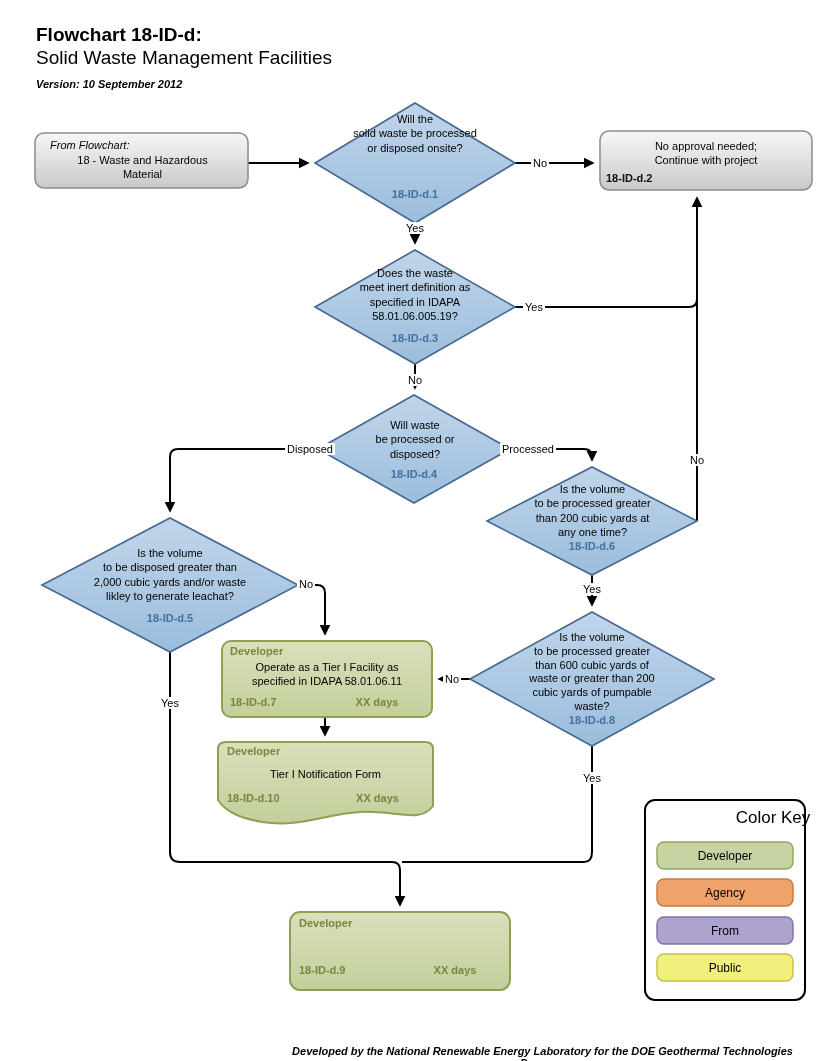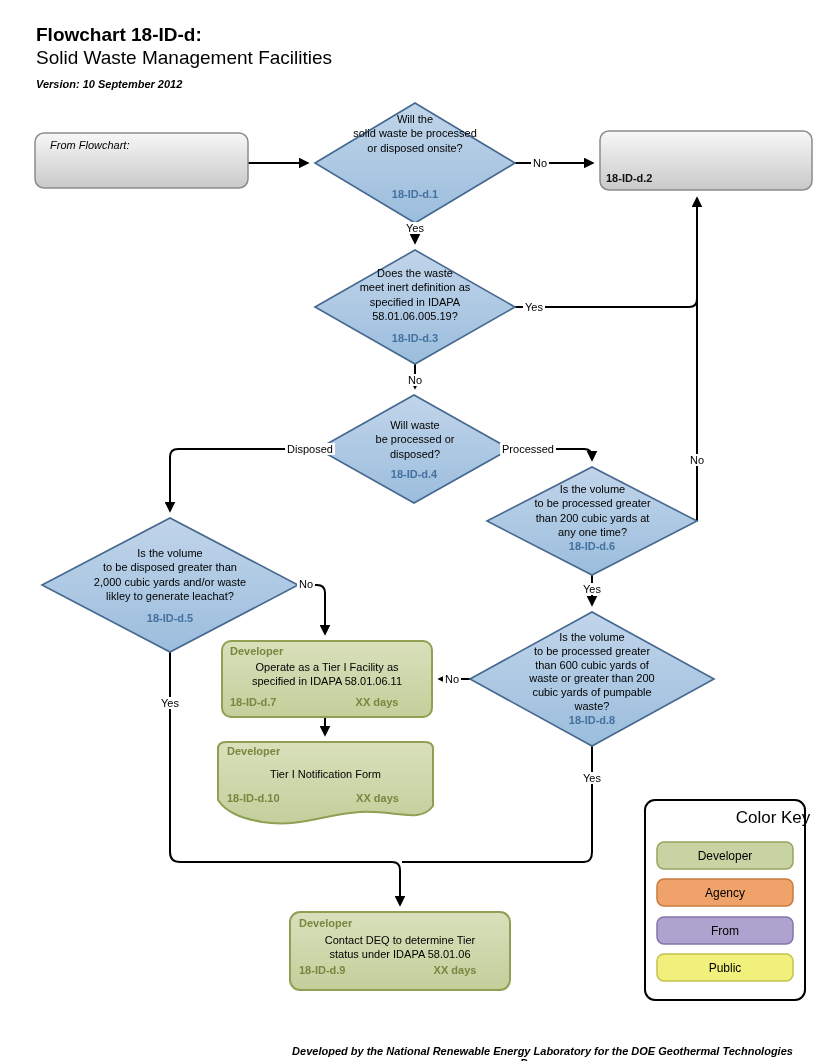--- a/index.html
+++ b/index.html
@@ -85,26 +85,30 @@
     <rect x="657" y="879" width="136" height="27" rx="7" stroke="#c97b3e" stroke-width="1.5" fill="#f0a26b"></rect>
     <rect x="657" y="917" width="136" height="27" rx="7" stroke="#8476ab" stroke-width="1.5" fill="#aea2ce"></rect>
     <rect x="657" y="954" width="136" height="27" rx="7" stroke="#c5c24b" stroke-width="1.5" fill="#f2f07c"></rect>
   </svg>
 
   <div class="abs title1" style="left:36px; top:24px;">Flowchart 18-ID-d:</div>
   <div class="abs title2" style="left:36px; top:47px;">Solid Waste Management Facilities</div>
   <div class="abs version" style="left:36px; top:78px;">Version: 10 September 2012</div>
 
   <div class="abs start-l1" style="left:50px; top:139px; width:190px;">From Flowchart:</div>
+  <div class="abs node-text" style="left:45px; top:153px; width:195px;">18 - Waste and Hazardous
+Material</div>
 
   <div class="abs node-text" style="left:320px; top:112px; width:190px;">Will the
 solid waste be processed
 or disposed onsite?</div>
   <div class="abs node-id" style="left:365px; top:188px; width:100px;">18-ID-d.1</div>
 
+  <div class="abs node-text" style="left:615px; top:139px; width:182px;">No approval needed;
+Continue with project</div>
   <div class="abs gray-id" style="left:606px; top:172px;">18-ID-d.2</div>
 
   <div class="abs node-text" style="left:320px; top:266px; width:190px;">Does the waste
 meet inert definition as
 specified in IDAPA
 58.01.06.005.19?</div>
   <div class="abs node-id" style="left:365px; top:332px; width:100px;">18-ID-d.3</div>
 
   <div class="abs node-text" style="left:330px; top:418px; width:170px;">Will waste
 be processed or
@@ -136,22 +140,20 @@
 cubic yards of pumpable
 waste?</div>
   <div class="abs node-id" style="left:542px; top:714px; width:100px;">18-ID-d.8</div>
 
   <div class="abs role" style="left:227px; top:745px;">Developer</div>
   <div class="abs node-text" style="left:223px; top:767px; width:205px;">Tier I Notification Form</div>
   <div class="abs gid" style="left:227px; top:792px;">18-ID-d.10</div>
   <div class="abs days" style="left:330px; top:792px; width:95px;">XX days</div>
 
   <div class="abs role" style="left:299px; top:917px;">Developer</div>
-  <div class="abs node-text" style="left:295px; top:933px; width:210px;">Contact DEQ to determine Tier
-status under IDAPA 58.01.06</div>
   <div class="abs gid" style="left:299px; top:964px;">18-ID-d.9</div>
   <div class="abs days" style="left:410px; top:964px; width:90px;">XX days</div>
 
   <div class="abs edge-label" style="left:540px; top:163px;">No</div>
   <div class="abs edge-label" style="left:415px; top:228px;">Yes</div>
   <div class="abs edge-label" style="left:534px; top:307px;">Yes</div>
   <div class="abs edge-label" style="left:415px; top:380px;">No</div>
   <div class="abs edge-label" style="left:265px; top:449px;margin-left:45px;">Disposed</div>
   <div class="abs edge-label" style="left:528px; top:449px;">Processed</div>
   <div class="abs edge-label" style="left:697px; top:460px;">No</div>

